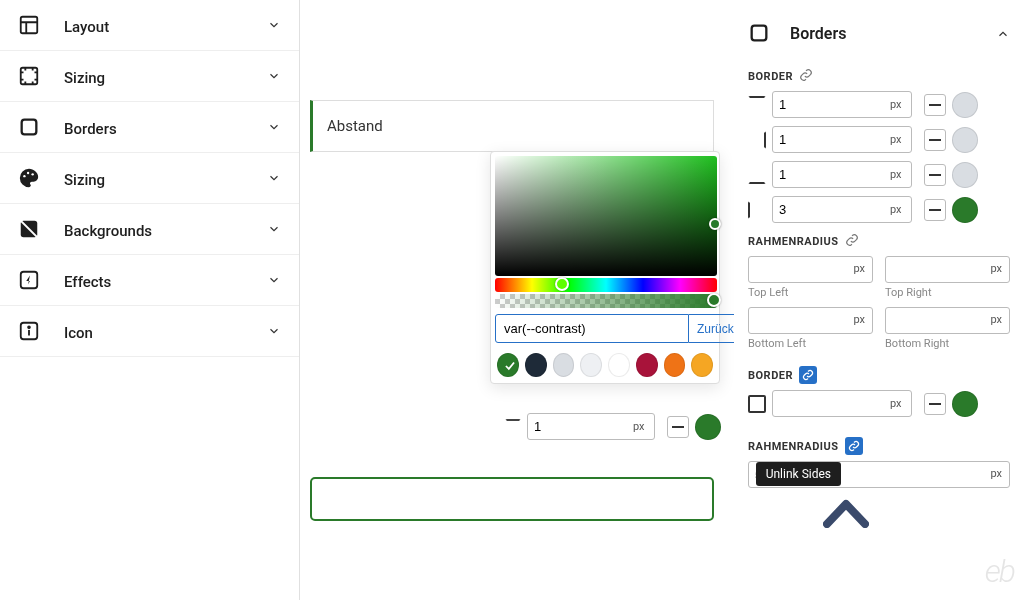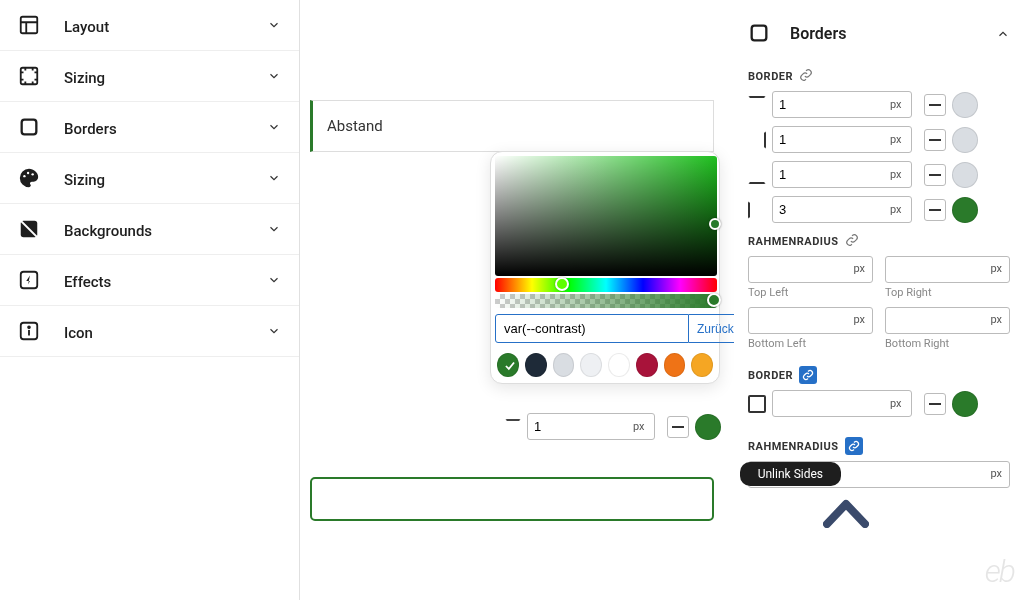--- a/index.html
+++ b/index.html
@@ -5,21 +5,21 @@
 *{box-sizing:border-box;margin:0;padding:0}
 body{font-family:-apple-system,BlinkMacSystemFont,"Segoe UI",Roboto,sans-serif;font-size:14px;color:#1e1e1e;background:#fff;width:1024px;height:600px;overflow:hidden;position:relative}
 .sidebar{position:absolute;left:0;top:0;width:300px;height:600px;background:#fff;border-right:1px solid #e0e0e0}
 .sbitem{display:flex;align-items:center;justify-content:space-between;padding:14px 18px;border-bottom:1px solid #eee;cursor:pointer}
 .sblabel{display:flex;align-items:flex-end;gap:24px;font-size:15px;font-weight:500}
 .sbicon{width:22px;height:22px;display:flex;align-items:center;justify-content:center;flex:0 0 22px}
 .chev{width:14px;height:14px}
 .canvas{position:absolute;left:300px;top:0;right:300px;height:600px;padding:10px 10px}
 .example{border:1px solid #ddd;border-left:3px solid #2a7a2a;background:#fff;padding:16px 14px;margin-top:90px;font-size:15px;color:#333}
 .example2{border:2px solid #2a7a2a;background:#fff;padding:16px 14px;margin-top:325px;border-radius:5px;height:44px}
-.picker{position:absolute;left:490px;top:151px;width:230px;background:#fff;border:1px solid #ddd;border-radius:12px;box-shadow:0 4px 16px rgba(0,0,0,.1);padding:4px}
+.picker{position:absolute;left:490px;top:151px;width:230px;background:#fff;border:1px solid #ddd;border-radius:4px;box-shadow:0 4px 16px rgba(0,0,0,.1);padding:4px}
 .satfield{width:222px;height:120px;background:linear-gradient(to top,#000,rgba(0,0,0,0)),linear-gradient(to right,#fff,rgba(255,255,255,0)),#1fbf1f;border-radius:3px;position:relative}
 .sathandle{position:absolute;width:12px;height:12px;border:2px solid #fff;border-radius:50%;box-shadow:0 0 2px rgba(0,0,0,.5);right:-4px;top:62px;background:#267a2a}
 .huebar{width:222px;height:14px;margin-top:2px;background:linear-gradient(to right,red,#ff0,#0f0,#0ff,#00f,#f0f,red);border-radius:3px;position:relative}
 .huehandle{position:absolute;width:14px;height:14px;border:2px solid #fff;border-radius:50%;left:60px;top:-1px;background:#5eff00;box-shadow:0 0 2px rgba(0,0,0,.4)}
 .alphabar{width:222px;height:14px;margin-top:2px;border-radius:3px;position:relative;background:linear-gradient(to right,rgba(42,122,42,0),#2a7a2a),repeating-conic-gradient(#ccc 0 25%,#fff 0 50%) 0 0/10px 10px}
 .alphahandle{position:absolute;width:14px;height:14px;border:2px solid #fff;border-radius:50%;right:-4px;top:-1px;background:#2a7a2a;box-shadow:0 0 2px rgba(0,0,0,.4)}
 .hexrow{display:flex;gap:4px;margin-top:6px}
 .hexinput{flex:1;border:1px solid #2670c7;border-radius:3px;padding:6px 8px;font-size:13px;outline:none}
 .resetbtn{color:#2670c7;font-size:12px;background:none;border:1px solid #2670c7;border-left:none;border-radius:0 3px 3px 0;padding:0 8px;cursor:pointer;margin-left:-4px}
 .hexinput{border-radius:3px 0 0 3px}
@@ -45,21 +45,21 @@
 .sidebox.top{border-color:transparent;border-top-color:#333}
 .sidebox.right{border-color:transparent;border-right-color:#333}
 .sidebox.bottom{border-color:transparent;border-bottom-color:#333}
 .sidebox.left{border-color:transparent;border-left-color:#333}
 .sidebox.all{border-color:#333}
 .brow .numinput{width:140px}
 .radgrid{display:grid;grid-template-columns:1fr 1fr;gap:8px 12px;margin-bottom:4px}
 .radcell{display:flex;flex-direction:column;gap:3px}
 .radcell .numinput{width:100%}
 .radlabel{font-size:11px;color:#888}
-.tooltip{position:absolute;background:#1e1e1e;color:#fff;font-size:12px;padding:5px 18px;border-radius:10px;white-space:nowrap;z-index:50}
+.tooltip{position:absolute;background:#1e1e1e;color:#fff;font-size:12px;padding:5px 10px;border-radius:3px;white-space:nowrap;z-index:50}
 .linkbadge{display:inline-flex;width:18px;height:18px;background:#2670c7;border-radius:3px;align-items:center;justify-content:center}
 .linkbadge svg{width:12px;height:12px}
 .bigarrow{position:absolute;right:155px;top:498px;z-index:40}
 .watermark{position:absolute;right:10px;bottom:10px;opacity:.15;font-size:32px;font-weight:300;letter-spacing:-2px;color:#555;font-style:italic}
 .colordot.grey{background:#d9dde2}
 .colordot.green{background:#2a7a2a}
 </style>
 </head>
 <body>
 

